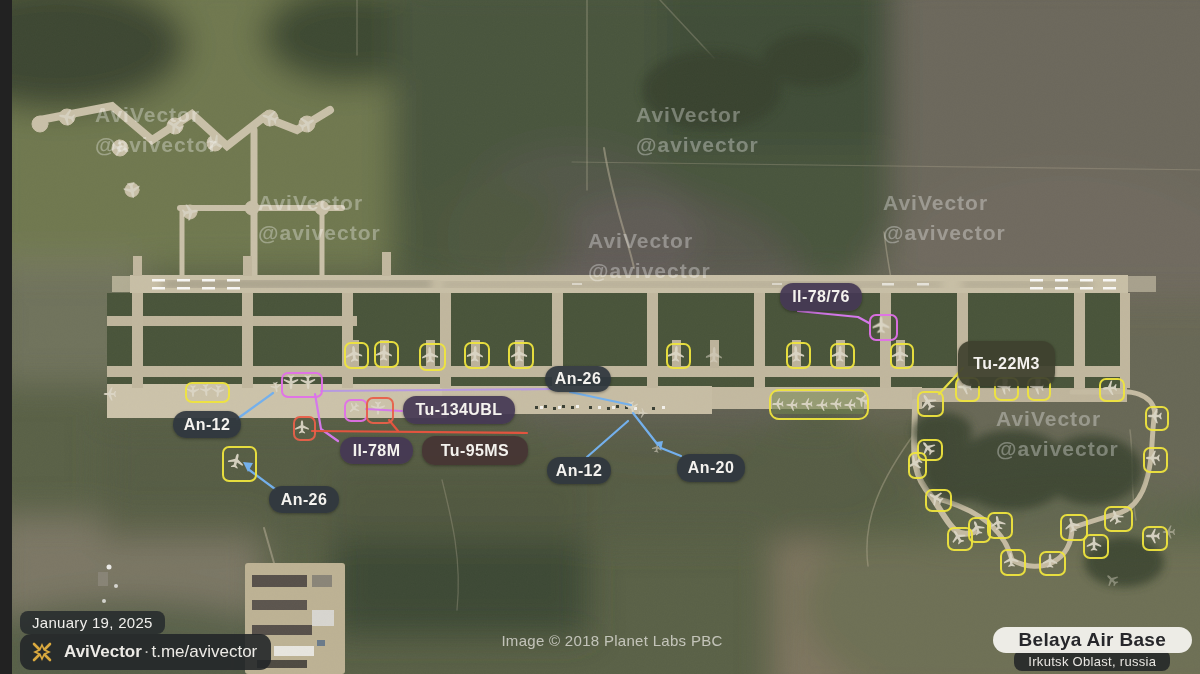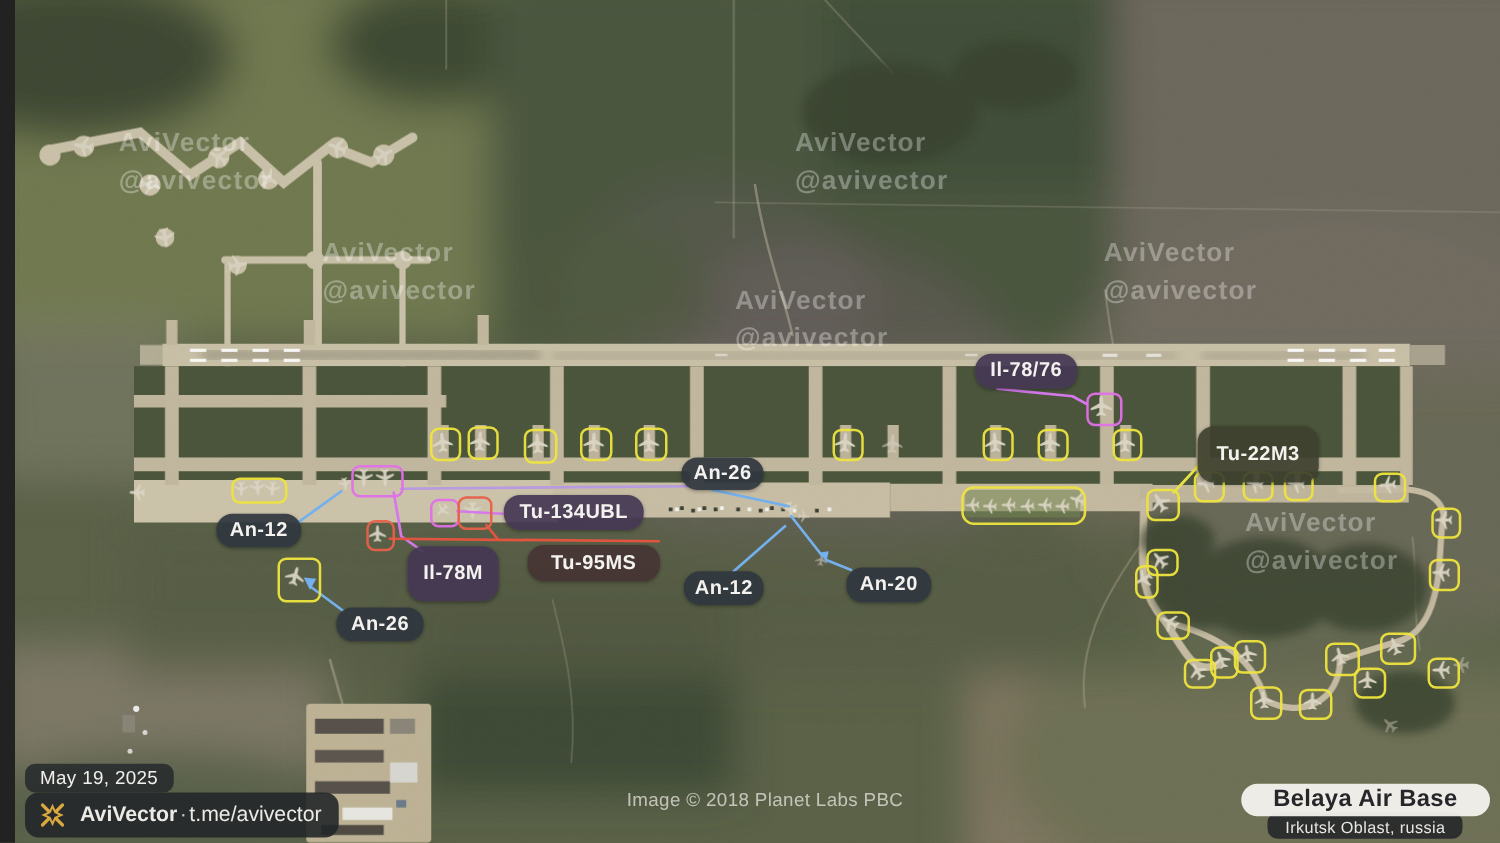--- a/index.html
+++ b/index.html
@@ -395,28 +395,28 @@
       <div class="ac-box" style="left: 281px; top: 416px; width: 19px; height: 21px; border: 2px solid rgba(232, 96, 74, 0.95);"></div>
       <div class="ac-box" style="left: 354px; top: 397px; width: 24px; height: 23px; border: 2px solid rgba(232, 96, 74, 0.95);"></div>
     </div>
 
   <div id="labels-layer">
       <div class="ac-label" style="left: 768px; top: 283px; width: 82px; height: 28px; background: rgba(69, 56, 84, 0.93);">Il-78/76</div>
       <div class="ac-label" style="left: 946px; top: 341px; width: 97px; height: 45px; background: rgba(62, 65, 46, 0.93);">Tu-22M3</div>
       <div class="ac-label" style="left: 533px; top: 366px; width: 66px; height: 26px; background: rgba(47, 55, 62, 0.93);">An-26</div>
       <div class="ac-label" style="left: 391px; top: 396px; width: 112px; height: 28px; background: rgba(69, 56, 84, 0.93);">Tu-134UBL</div>
       <div class="ac-label" style="left: 161px; top: 411px; width: 68px; height: 27px; background: rgba(47, 55, 62, 0.93);">An-12</div>
-      <div class="ac-label" style="left: 314px; top: 437px; width: 73px; height: 44px; background: rgba(69, 56, 84, 0.93);">Il-78M</div>
+      <div class="ac-label" style="left: 328px; top: 437px; width: 73px; height: 27px; background: rgba(69, 56, 84, 0.93);">Il-78M</div>
       <div class="ac-label" style="left: 410px; top: 436px; width: 106px; height: 29px; background: rgba(70, 53, 52, 0.93);">Tu-95MS</div>
       <div class="ac-label" style="left: 535px; top: 457px; width: 64px; height: 27px; background: rgba(47, 55, 62, 0.93);">An-12</div>
       <div class="ac-label" style="left: 665px; top: 454px; width: 68px; height: 28px; background: rgba(47, 55, 62, 0.93);">An-20</div>
       <div class="ac-label" style="left: 257px; top: 486px; width: 70px; height: 27px; background: rgba(47, 55, 62, 0.93);">An-26</div>
     </div>
 
-  <div class="chip" style="left:8px;top:611px;">May 19, 2025</div>
+  <div class="chip" style="left:8px;top:611px;">January 19, 2025</div>
 
   <div class="brand-chip" style="left:8px;top:634px;">
     <svg width="26" height="26" viewBox="0 0 26 26">
       <g stroke="#d9a93f" stroke-width="2.6" fill="none" stroke-linecap="round">
         <path d="M5,5 L21,21 M21,5 L5,21"></path>
       </g>
       <path d="M13,6 L15.2,10.8 L20,13 L15.2,15.2 L13,20 L10.8,15.2 L6,13 L10.8,10.8 Z" fill="#272a2c" stroke="#d9a93f" stroke-width="1.6"></path>
     </svg>
     <span><span class="bold">AviVector</span><span class="sep">·</span><span>t.me/avivector</span></span>
   </div>

